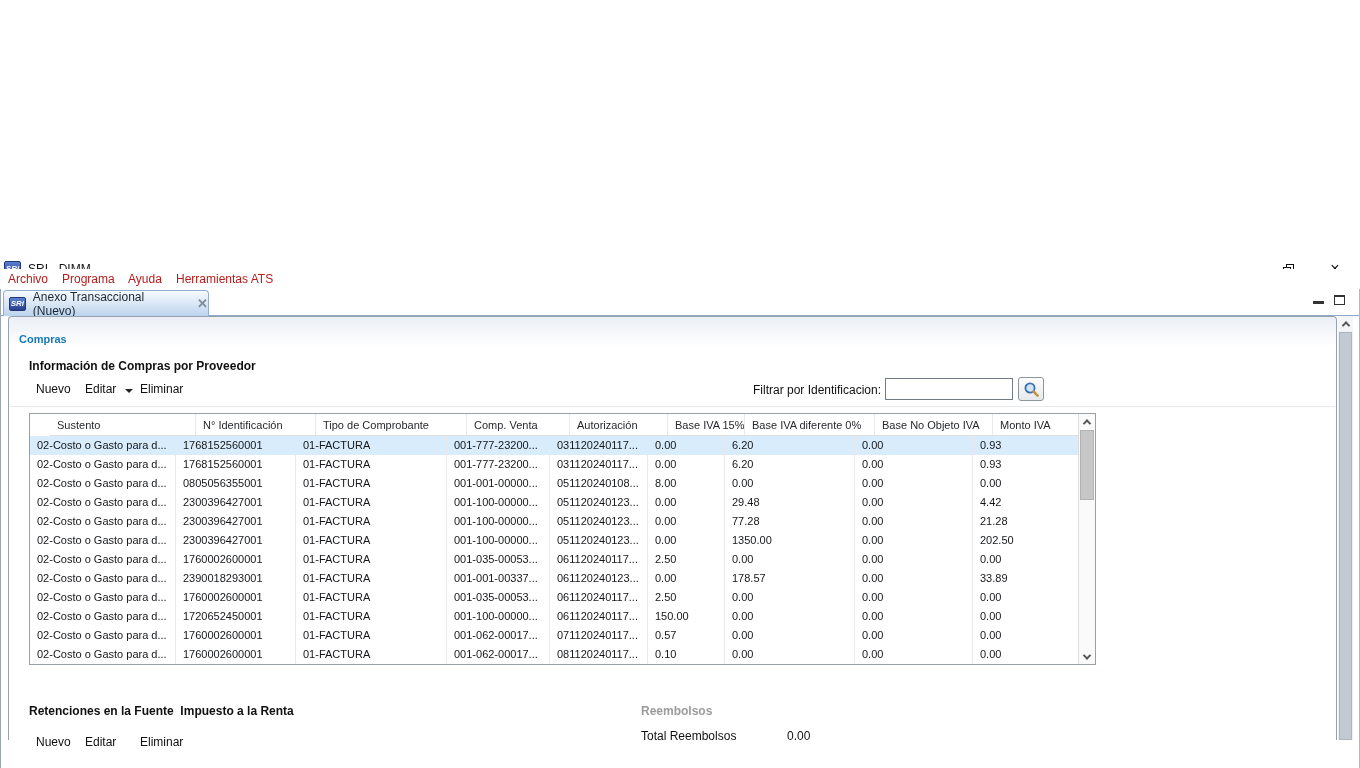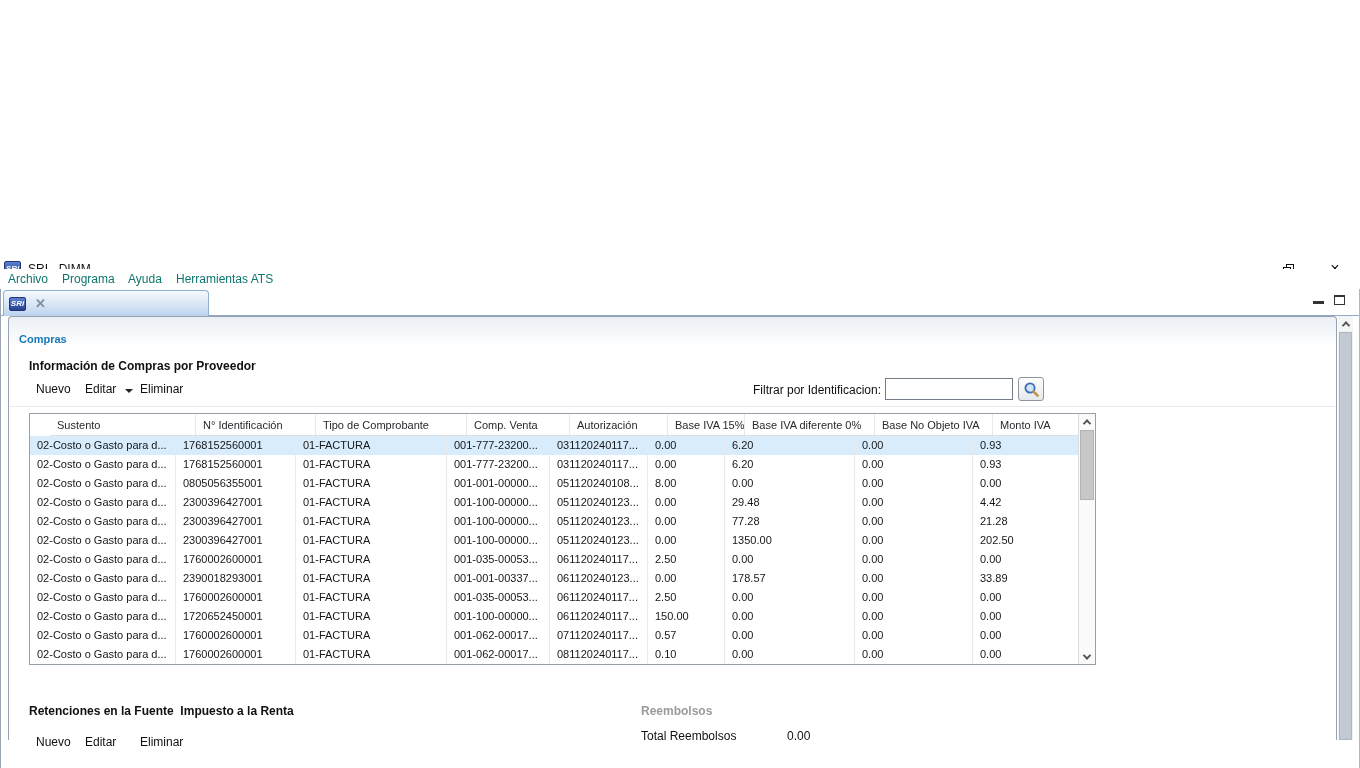--- a/index.html
+++ b/index.html
@@ -24,21 +24,21 @@
   .winbtn { top:0; width:34px; height:26px; display:flex; align-items:center; justify-content:center; }
   .min-glyph  { width:11px; height:1px; background:#111; }
   .restore-icon { position:relative; width:11px; height:11px; }
   .restore-icon .sq { position:absolute; width:8px; height:8px; border:1px solid #111; background:#fff; }
   .restore-icon .back  { left:3px; top:0; }
   .restore-icon .front { left:0; top:3px; }
   .close-glyph { font-size:16px; line-height:16px; color:#111; }
 
   
   #menubar { left:0; top:257px; width:1360px; height:20px; background:#fff; font-size:12px; }
-  #menubar span { position:absolute; top:3px; color:#0f766e; }
+  #menubar span { position:absolute; top:3px; color:#b91c1c; }
 
   
   #workbench { left:0; top:277px; width:1360px; height:491px;
     border-left:1px solid #99a5b2; border-right:1px solid #aeb8c3; background:#fff; }
 
   
   #tabbar { position:relative; width:100%; height:27px; background:#fff; border-bottom:1px solid #8fa9c9; }
   #tab-active {
     position:absolute; left:2px; top:1px; width:206px; height:26px;
     background:linear-gradient(180deg,#f7fafd 0%,#dde9f6 45%,#bcd3ee 100%);
@@ -158,20 +158,21 @@
   <span style="left:62px">Programa</span>
   <span style="left:128px">Ayuda</span>
   <span style="left:176px">Herramientas ATS</span>
 </div>
 
 <div id="workbench" class="abs">
 
   <div id="tabbar">
     <div id="tab-active">
       <div class="tab-logo">SRi</div>
+      <span class="tab-label">Anexo Transaccional (Nuevo)</span>
       <span class="tab-close">✕</span>
     </div>
     <div class="view-btns">
       <div class="vb-min"></div>
       <div class="vb-max"></div>
     </div>
   </div>
 
 
   <div id="contentarea">

